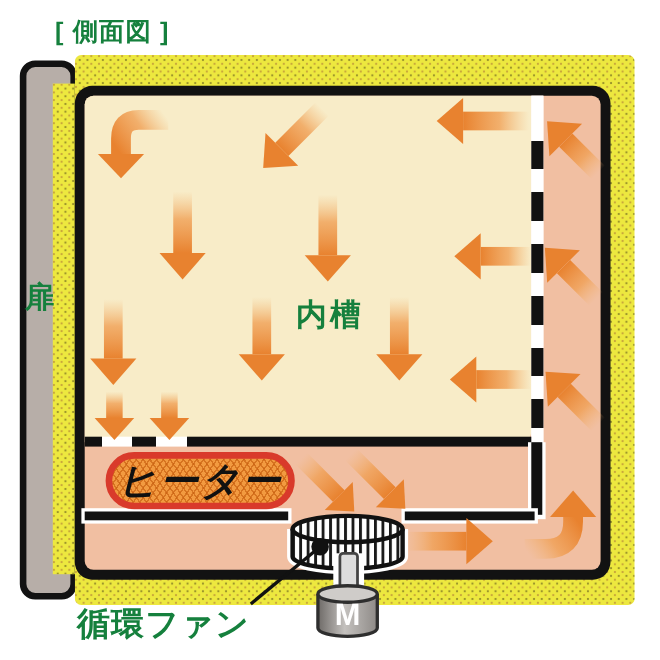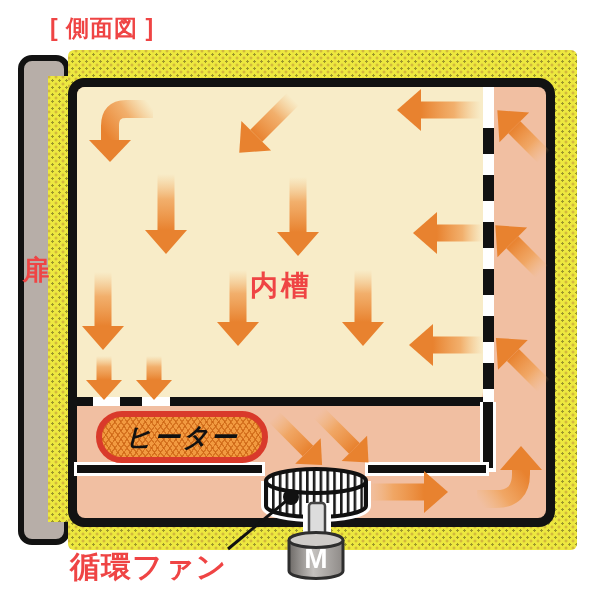--- a/index.html
+++ b/index.html
@@ -43,28 +43,28 @@
   .hc-floor{top:465px;height:8px;background:#111;box-shadow:0 0 0 3px #fff;}
   .hc-floor.p1{left:77px;width:185px;}
   .hc-floor.p2{left:368px;width:118px;}
 
   
   .heater{left:96px;top:411px;width:172px;height:52px;border:6px solid #D93A2B;
     border-radius:28px;box-sizing:border-box;display:flex;align-items:center;justify-content:center;
     background-color:#F29A40;
     background-image:repeating-linear-gradient(55deg,rgba(200,95,15,.65) 0 1.3px,transparent 1.3px 5px),
                      repeating-linear-gradient(-55deg,rgba(200,95,15,.65) 0 1.3px,transparent 1.3px 5px);}
-  .heater span{font-size:26px;font-weight:bold;font-style:italic;color:#111;letter-spacing:2px;}
+  .heater span{font-size:35px;font-weight:bold;font-style:italic;color:#111;letter-spacing:2px;}
 
   svg.overlay{position:absolute;left:0;top:0;width:600px;height:600px;pointer-events:none;}
 
-  .lbl{color:#ef4444;font-weight:bold;}
+  .lbl{color:#15803d;font-weight:bold;}
   .title{left:50px;top:13px;font-size:23px;letter-spacing:1px;}
   .door-lbl{left:16px;top:252px;width:40px;text-align:center;font-size:27px;}
-  .chamber-lbl{left:250px;top:267px;width:100px;text-align:left;font-size:28px;letter-spacing:3px;}
+  .chamber-lbl{left:250px;top:267px;width:100px;text-align:center;font-size:28px;letter-spacing:3px;}
   .fan-lbl{left:70px;top:547px;font-size:30px;letter-spacing:1px;}
   .motor-lbl{left:298px;top:543px;width:36px;text-align:center;font-size:28px;
              font-weight:bold;color:#fff;}
 </style>
 </head>
 <body>
 
 <div id="stage">
 
   <div class="abs door"></div>

